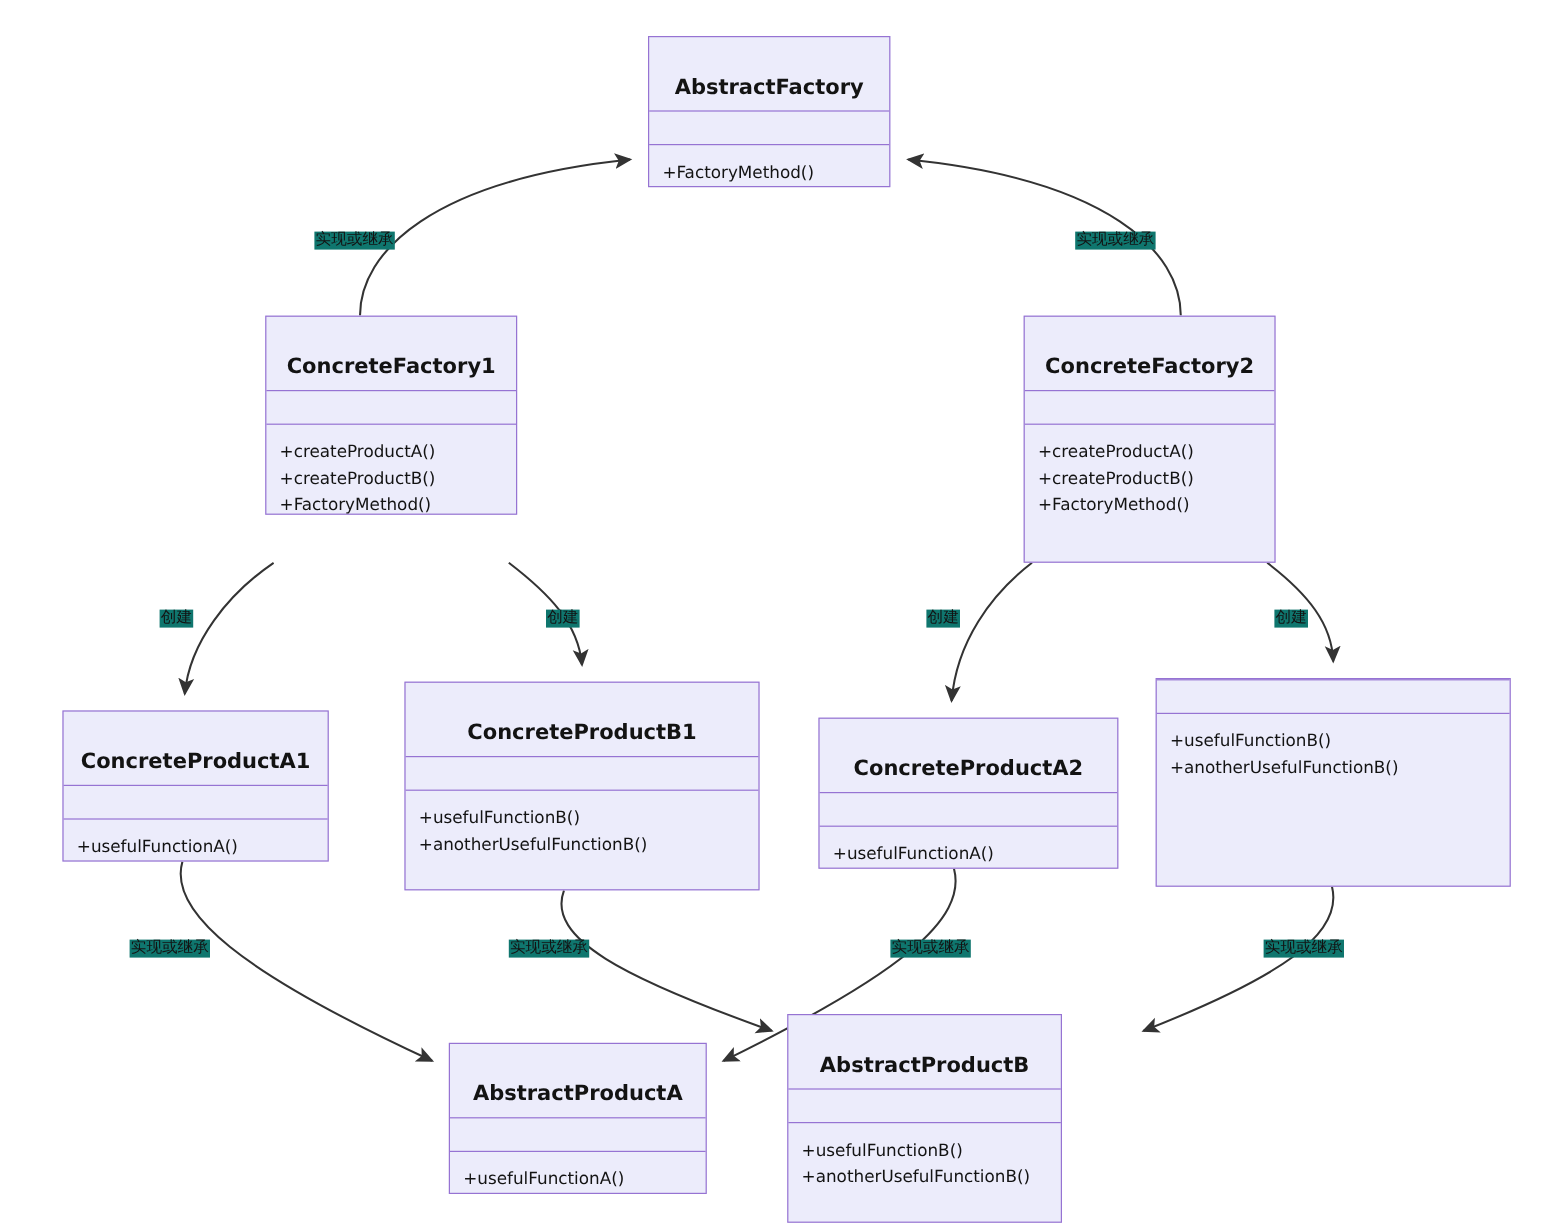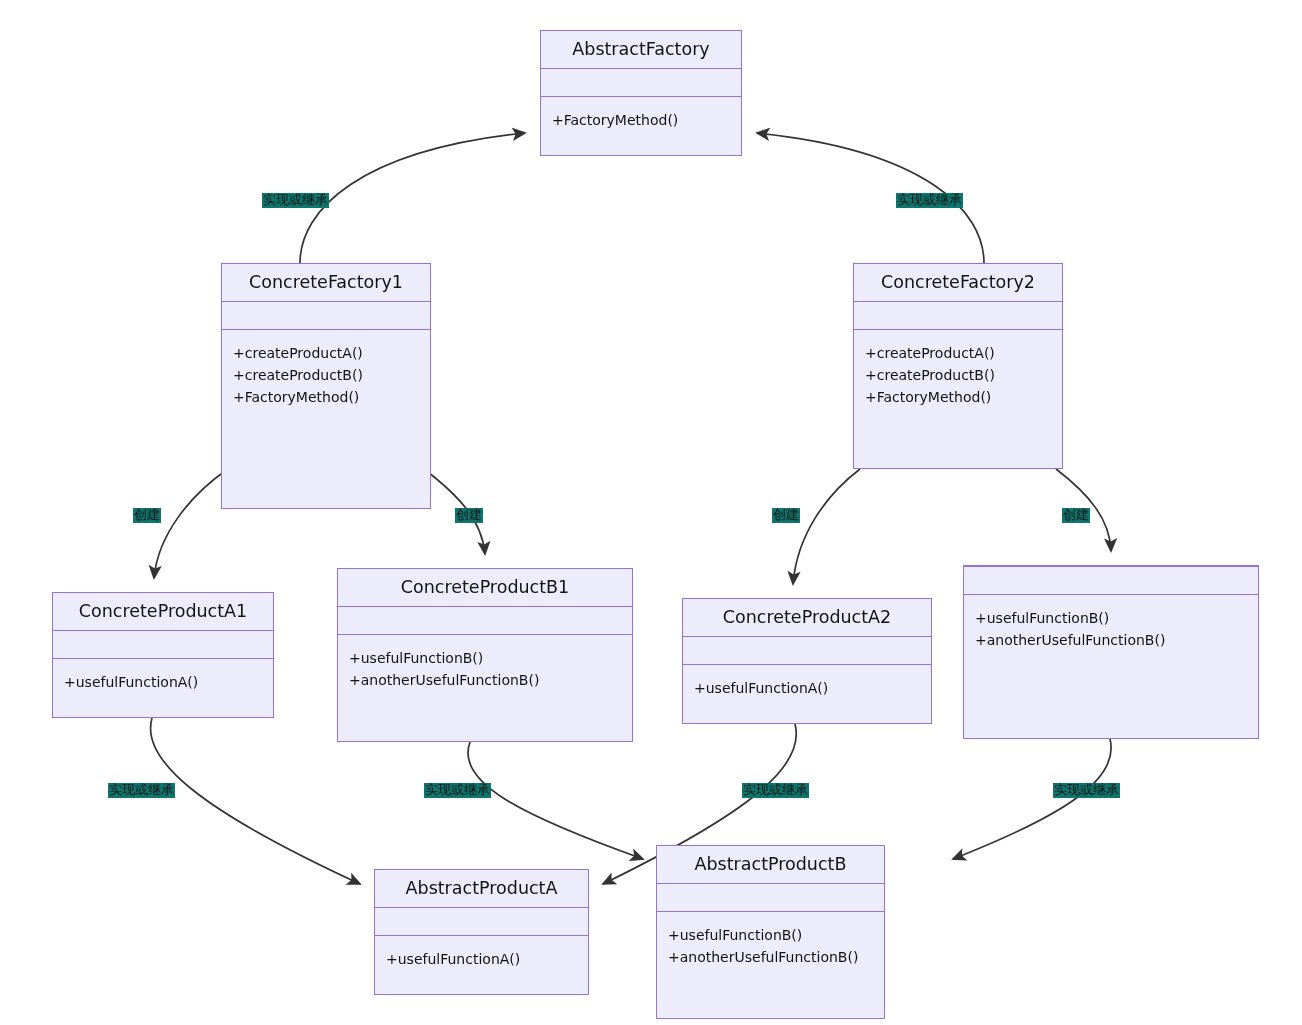--- a/index.html
+++ b/index.html
@@ -28,27 +28,28 @@
   .uml-class {
     position: absolute;
     box-sizing: border-box;
     background: #ECECFB;
     border: 1px solid #9673D3;
     display: flex;
     flex-direction: column;
     z-index: 5;
   }
   .uml-title {
-    font-weight: normal;
+    font-weight: bold;
     font-size: 17.5px;
     color: #131313;
     text-align: center;
     padding: 9px 10px 10px 10px;
     line-height: 1.05;
     white-space: nowrap;
+    margin-top: 24px;
   }
   .uml-sep {
     height: 1px;
     background: #9673D3;
     width: 100%;
     flex: none;
   }
   .uml-attrs {
     height: 27px;
     flex: none;
@@ -114,21 +115,21 @@
   <div class="uml-class" style="left:540px; top:30px; width:202px; height:126px;">
     <div class="uml-title">AbstractFactory</div>
     <div class="uml-sep"></div>
     <div class="uml-attrs"></div>
     <div class="uml-sep"></div>
     <div class="uml-methods">
       <div class="uml-method">+FactoryMethod()</div>
     </div>
   </div>
 
-  <div class="uml-class" style="left:221px; top:263px; width:210px; height:246px;">
+  <div class="uml-class" style="left:221px; top:263px; width:210px; height:166px;">
     <div class="uml-title">ConcreteFactory1</div>
     <div class="uml-sep"></div>
     <div class="uml-attrs"></div>
     <div class="uml-sep"></div>
     <div class="uml-methods">
       <div class="uml-method">+createProductA()</div>
       <div class="uml-method">+createProductB()</div>
       <div class="uml-method">+FactoryMethod()</div>
     </div>
   </div>

